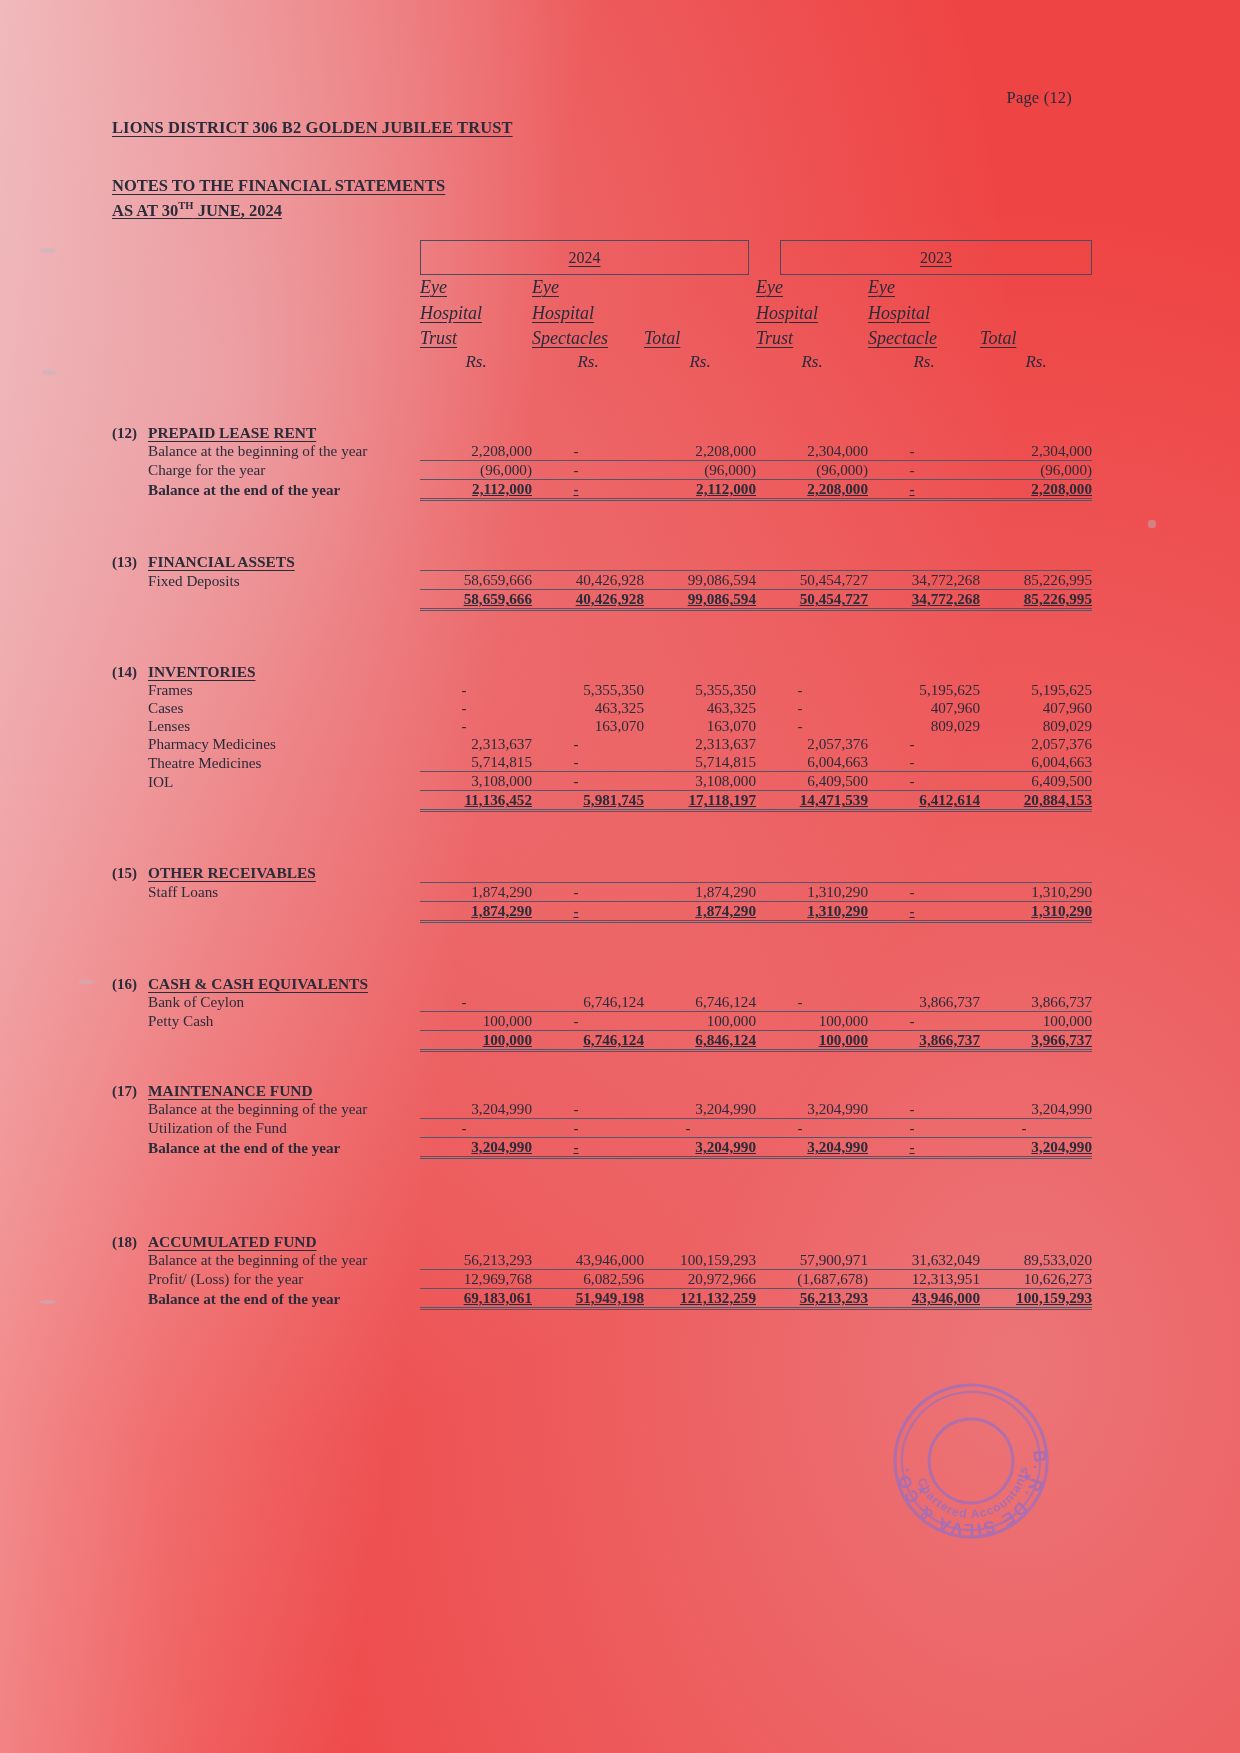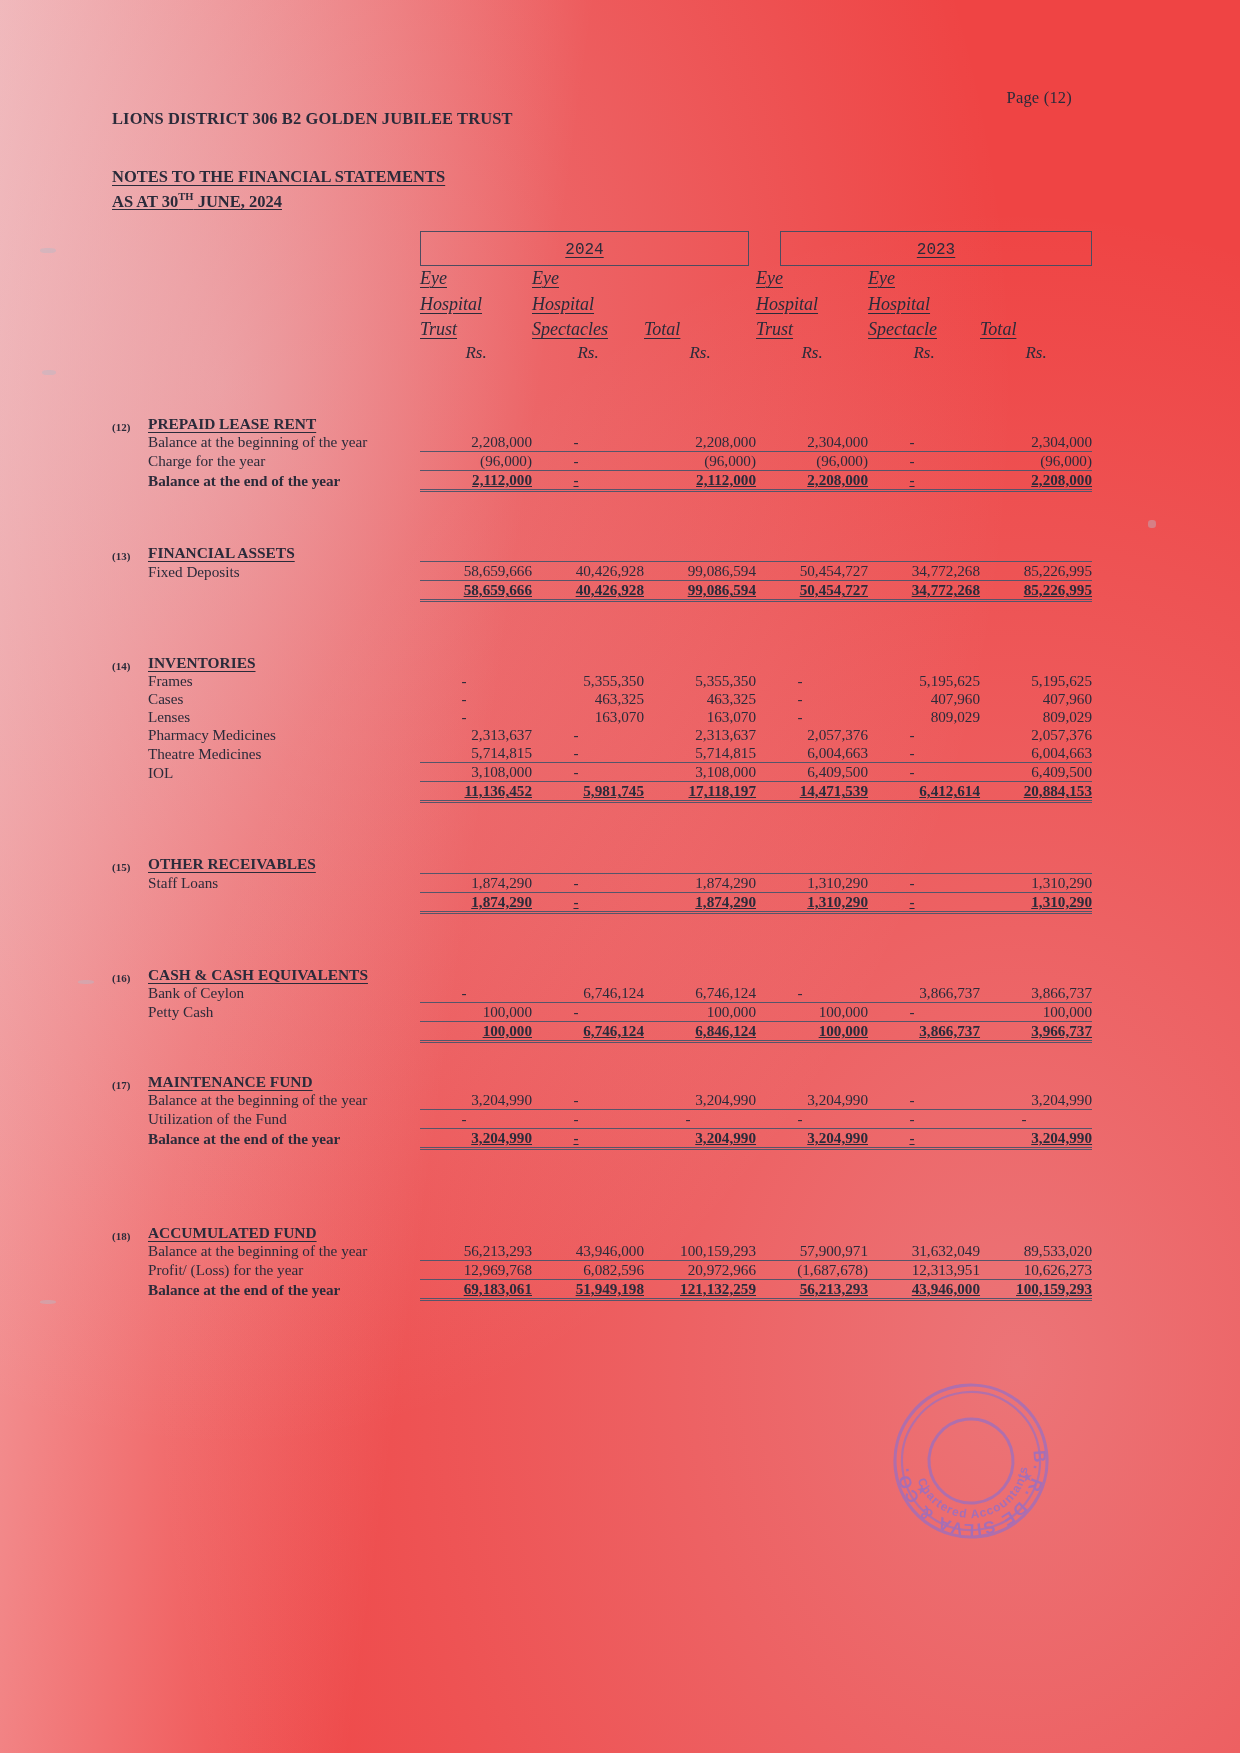--- a/index.html
+++ b/index.html
@@ -35,24 +35,25 @@
     width: 960px;
   }
   .page-number {
     position: absolute;
     right: 0;
     top: 8px;
     font-size: 16.5px;
     letter-spacing: .2px;
   }
   .org-title {
-    margin-top: 29px;
+    margin-top: 38px;
     font-size: 16.5px;
     font-weight: bold;
     letter-spacing: .1px;
+    text-decoration: underline;
     text-underline-offset: 2.5px;
     text-decoration-thickness: 1.2px;
   }
   .doc-heading {
     margin-top: 36px;
     font-size: 16.5px;
     font-weight: bold;
     line-height: 1.45;
   }
   .doc-heading .line {
@@ -95,21 +96,20 @@
     line-height: 33px;
     text-align: center;
     font-size: 16px;
     font-style: italic;
   }
   .yearbox span {
     text-decoration: underline;
     text-underline-offset: 2.5px;
     text-decoration-thickness: 1.1px;
     font-style: normal;
-    font-family: Liberation Mono, monospace;
   }
   .yearbox.left  { margin-right: 7px; }
   .yearbox.right { margin-left: 24px; }
 
   .colhead td {
     text-align: left;
     font-style: italic;
     font-size: 18px;
     line-height: 1.42;
     padding-top: 4px;
@@ -125,21 +125,21 @@
     font-style: italic;
     font-size: 17px;
     padding-top: 6px;
     padding-bottom: 8px;
   }
   .spacer-md td { height: 30px; }
   .spacer-lg td { height: 52px; }
   .spacer-xl td { height: 74px; }
 
   .sect-num {
-    font-size: 11px;
+    font-size: 15px;
     font-weight: bold;
     text-align: left;
     padding-top: 6px;
   }
   .sect-title {
     font-size: 15.4px;
     font-weight: bold;
     padding-top: 6px;
   }
   .sect-title span {

